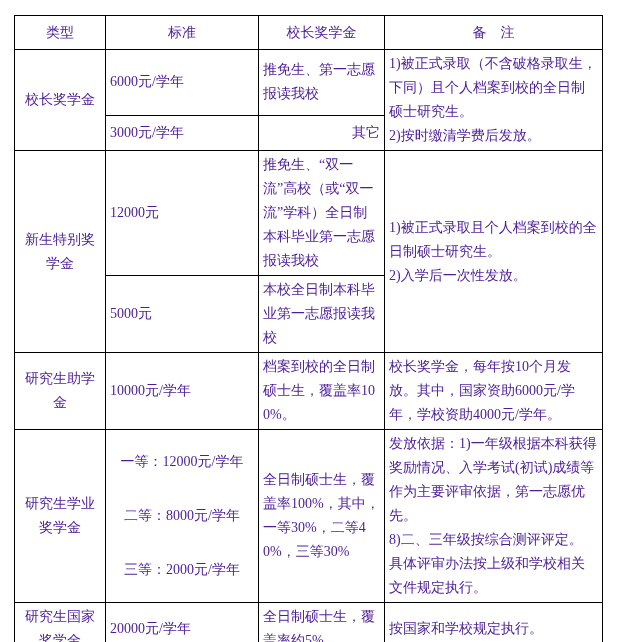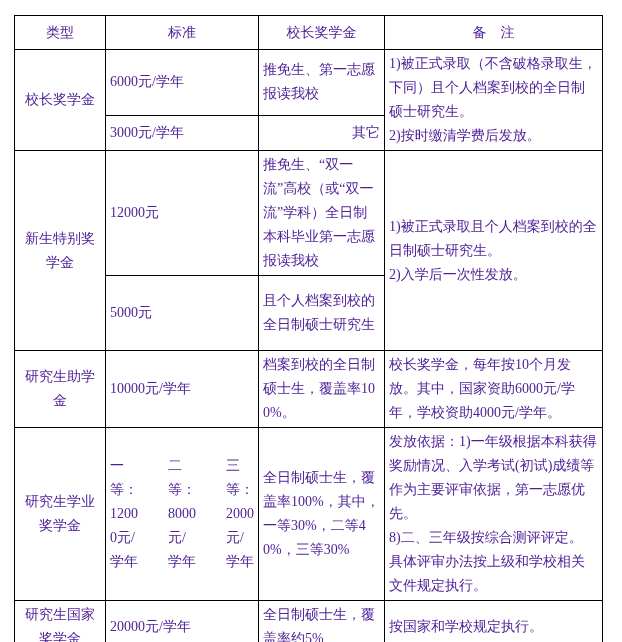--- a/index.html
+++ b/index.html
@@ -37,21 +37,21 @@
     font-family: Liberation Serif, serif;
   }
   th.hcell { text-align: center; }
   td.c-type { text-align: center; padding-left: 6px; }
   td.c-std  { }
   td.c-obj  { text-align: left; }
   td.c-obj.center { text-align: right; }
   td.c-note { text-align: left; white-space: pre-line; margin-top: 12px; }
   .tier-list {
     display: flex;
-    flex-direction: row;
+    flex-direction: column;
     align-items: center;
     justify-content: center;
     gap: 30px;
   }
 </style>
 </head>
 <body>
 
 <div class="page">
   <table class="schol">
@@ -84,21 +84,21 @@
 
     <tr style="height:122px">
       <td rowspan="2" class="c-type">新生特别奖学金</td>
       <td class="c-std">12000元</td>
       <td class="c-obj">推免生、“双一流”高校（或“双一流”学科）全日制本科毕业第一志愿报读我校</td>
       <td rowspan="2" class="c-note">1)被正式录取且个人档案到校的全日制硕士研究生。
 2)入学后一次性发放。</td>
     </tr>
     <tr style="height:75px">
       <td class="c-std">5000元</td>
-      <td class="c-obj">且个人档案到校的全日制硕士研究生</td>
+      <td class="c-obj">本校全日制本科毕业第一志愿报读我校</td>
     </tr>
 
     <tr style="height:67px">
       <td class="c-type">研究生助学金</td>
       <td class="c-std">10000元/学年</td>
       <td class="c-obj">档案到校的全日制硕士生，覆盖率100%。</td>
       <td class="c-note">校长奖学金，每年按10个月发放。其中，国家资助6000元/学年，学校资助4000元/学年。</td>
     </tr>
 
     <tr style="height:171px">

